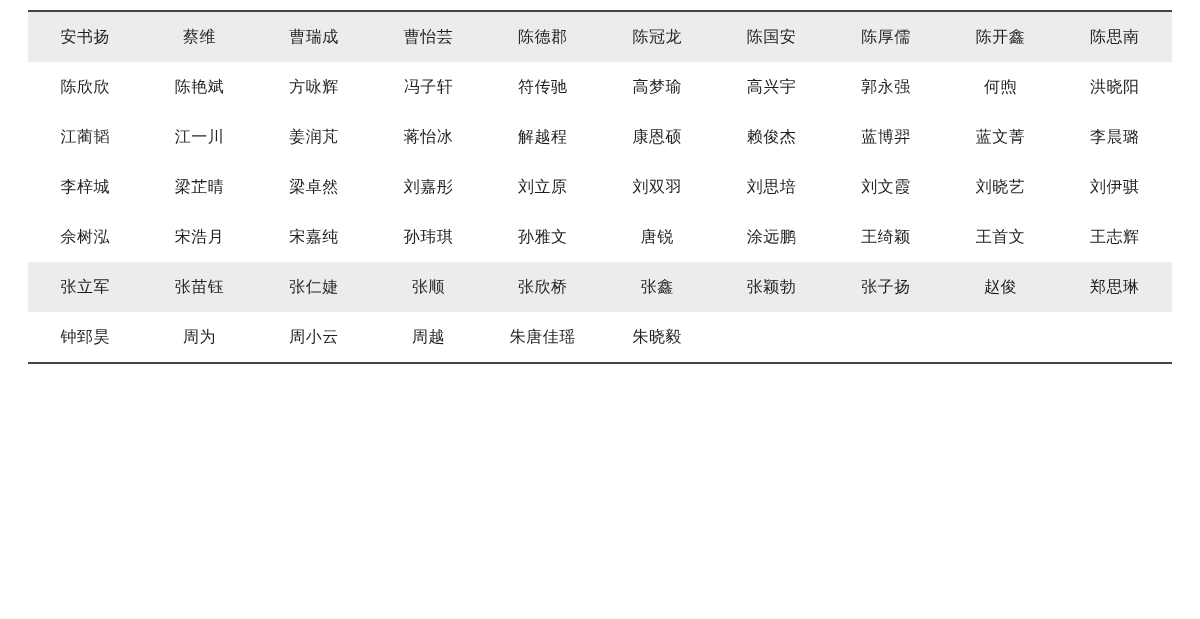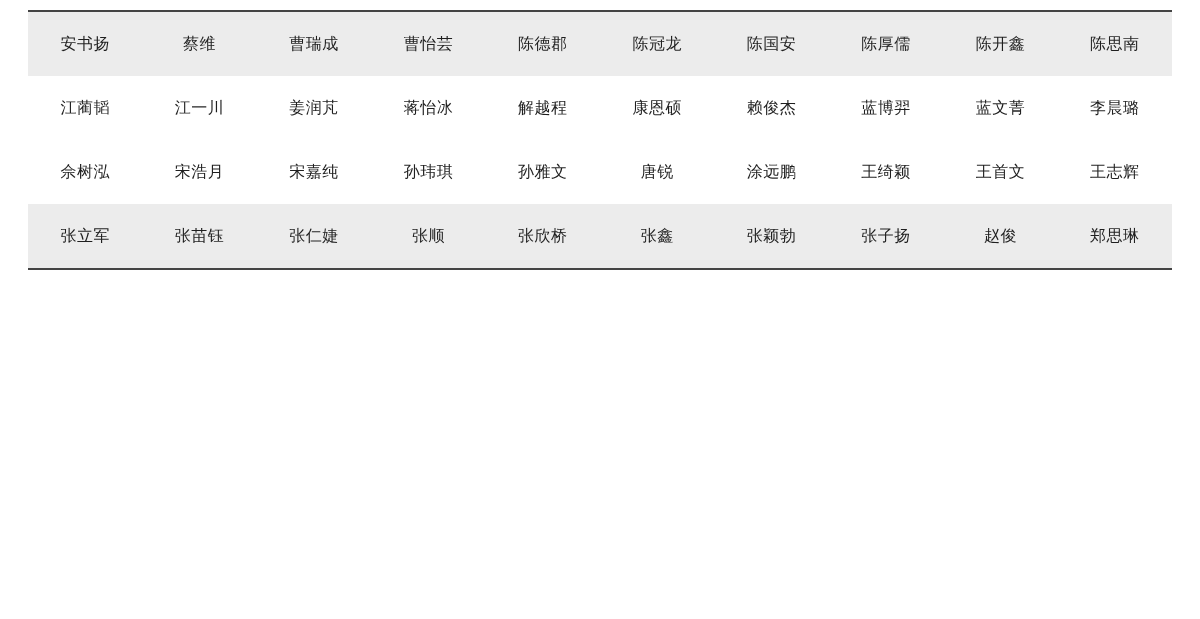--- a/index.html
+++ b/index.html
@@ -12,21 +12,21 @@
     font-family: "Liberation Sans", "DejaVu Sans", sans-serif;
   }
   .roster {
     margin: 10px 28px 0 28px;
     border-top: 2px solid var(--border-color, #444444);
     border-bottom: 2px solid var(--border-color, #444444);
   }
   .roster-row {
     display: grid;
     grid-template-columns: repeat(10, 1fr);
-    height: 64px;
+    height: 50px;
     align-items: center;
   }
   .roster-row.alt {
     background: var(--row-alt-bg, #ececec);
   }
   .roster-cell {
     text-align: center;
     font-size: 16px;
     letter-spacing: 0.5px;
     color: var(--text-color, #1f1f1f);
@@ -44,30 +44,54 @@
       <div class="roster-cell">曹瑞成</div>
       <div class="roster-cell">曹怡芸</div>
       <div class="roster-cell">陈德郡</div>
       <div class="roster-cell">陈冠龙</div>
       <div class="roster-cell">陈国安</div>
       <div class="roster-cell">陈厚儒</div>
       <div class="roster-cell">陈开鑫</div>
       <div class="roster-cell">陈思南</div>
     </div>
     <div class="roster-row">
+      <div class="roster-cell">陈欣欣</div>
+      <div class="roster-cell">陈艳斌</div>
+      <div class="roster-cell">方咏辉</div>
+      <div class="roster-cell">冯子轩</div>
+      <div class="roster-cell">符传驰</div>
+      <div class="roster-cell">高梦瑜</div>
+      <div class="roster-cell">高兴宇</div>
+      <div class="roster-cell">郭永强</div>
+      <div class="roster-cell">何煦</div>
+      <div class="roster-cell">洪晓阳</div>
+    </div>
+    <div class="roster-row">
       <div class="roster-cell">江蔺韬</div>
       <div class="roster-cell">江一川</div>
       <div class="roster-cell">姜润芃</div>
       <div class="roster-cell">蒋怡冰</div>
       <div class="roster-cell">解越程</div>
       <div class="roster-cell">康恩硕</div>
       <div class="roster-cell">赖俊杰</div>
       <div class="roster-cell">蓝博羿</div>
       <div class="roster-cell">蓝文菁</div>
       <div class="roster-cell">李晨璐</div>
+    </div>
+    <div class="roster-row">
+      <div class="roster-cell">李梓城</div>
+      <div class="roster-cell">梁芷晴</div>
+      <div class="roster-cell">梁卓然</div>
+      <div class="roster-cell">刘嘉彤</div>
+      <div class="roster-cell">刘立原</div>
+      <div class="roster-cell">刘双羽</div>
+      <div class="roster-cell">刘思培</div>
+      <div class="roster-cell">刘文霞</div>
+      <div class="roster-cell">刘晓艺</div>
+      <div class="roster-cell">刘伊骐</div>
     </div>
     <div class="roster-row">
       <div class="roster-cell">佘树泓</div>
       <div class="roster-cell">宋浩月</div>
       <div class="roster-cell">宋嘉纯</div>
       <div class="roster-cell">孙玮琪</div>
       <div class="roster-cell">孙雅文</div>
       <div class="roster-cell">唐锐</div>
       <div class="roster-cell">涂远鹏</div>
       <div class="roster-cell">王绮颖</div>
@@ -79,13 +103,25 @@
       <div class="roster-cell">张苗钰</div>
       <div class="roster-cell">张仁婕</div>
       <div class="roster-cell">张顺</div>
       <div class="roster-cell">张欣桥</div>
       <div class="roster-cell">张鑫</div>
       <div class="roster-cell">张颖勃</div>
       <div class="roster-cell">张子扬</div>
       <div class="roster-cell">赵俊</div>
       <div class="roster-cell">郑思琳</div>
     </div>
+    <div class="roster-row">
+      <div class="roster-cell">钟郅昊</div>
+      <div class="roster-cell">周为</div>
+      <div class="roster-cell">周小云</div>
+      <div class="roster-cell">周越</div>
+      <div class="roster-cell">朱唐佳瑶</div>
+      <div class="roster-cell">朱晓毅</div>
+      <div class="roster-cell"></div>
+      <div class="roster-cell"></div>
+      <div class="roster-cell"></div>
+      <div class="roster-cell"></div>
+    </div>
   </div>
 
 </body></html>

